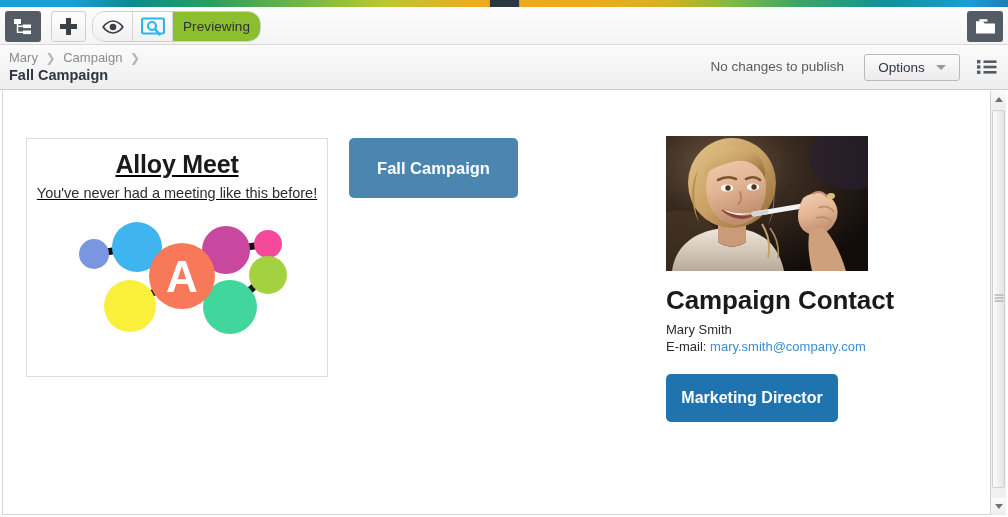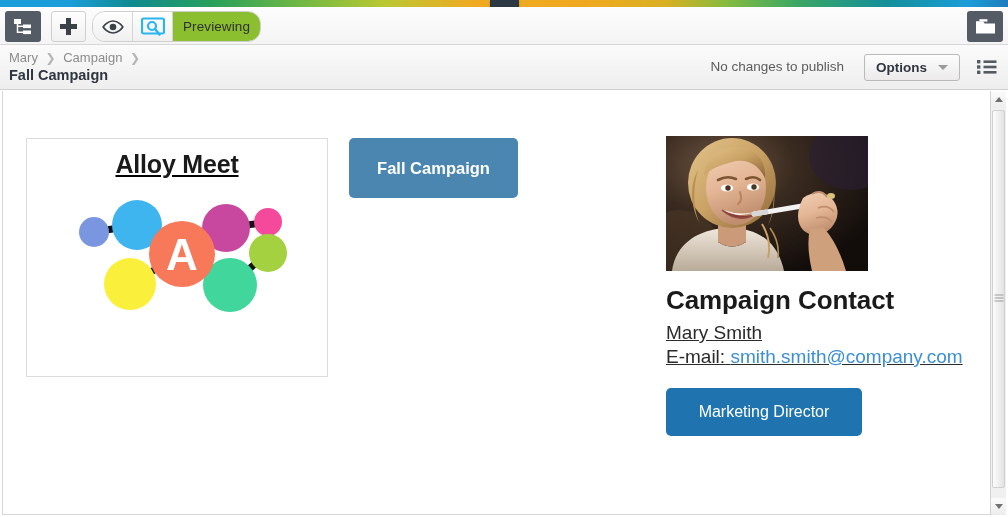--- a/index.html
+++ b/index.html
@@ -192,21 +192,21 @@
     box-sizing: border-box;
     display: flex;
     align-items: center;
     justify-content: center;
     gap: 11px;
     padding: 0 9px;
     cursor: pointer;
   }
   .options-btn .lbl {
     font-size: 13.5px;
-    font-weight: bold;
+    font-weight: normal;
     color: #2f3640;
   }
   .chev-down {
     width: 0; height: 0;
     border-left: 5px solid transparent;
     border-right: 5px solid transparent;
     border-top: 5px solid #9a9a9a;
   }
   .list-icon-btn {
     position: absolute;
@@ -292,42 +292,41 @@
   }
   .contact-heading {
     margin: 14px 0 0 0;
     font-size: 26px;
     font-weight: bold;
     color: #1a1a1a;
     letter-spacing: -0.1px;
   }
   .contact-line {
     margin: 2px 0 0 0;
-    font-size: 19px;
+    font-size: 13px;
     color: #2b2b2b;
-    text-decoration: underline;
   }
   .contact-line.first { margin-top: 6px; }
   .contact-link {
     color: #3b8fd4;
     text-decoration: none;
     cursor: pointer;
   }
   .role-btn {
     margin-top: 20px;
-    width: 196px;
+    width: 172px;
     height: 48px;
     background: #1f74b0;
     border-radius: 5px;
     display: flex;
     align-items: center;
     justify-content: center;
     color: #ffffff;
     font-size: 16px;
-    font-weight: normal;
+    font-weight: bold;
     cursor: pointer;
   }
 
   
   .scrollbar {
     position: absolute;
     right: 2px; top: 91px;
     width: 16px; height: 424px;
     background: #f0f0f0;
     border-left: 1px solid #d2d2d2;
@@ -457,20 +456,21 @@
         <rect x="6.5" y="6.7" width="13" height="2.6" fill="#555b63"></rect>
         <rect x="6.5" y="12" width="13" height="2.6" fill="#555b63"></rect>
       </svg>
     </div>
   </div>
 
   <div class="content-frame">
 
     <div class="promo-card">
       <h1 class="promo-title">Alloy Meet</h1>
+      <p class="promo-sub">You've never had a meeting like this before!</p>
 
       <div class="logo-wrap">
         <svg width="215" height="115" viewBox="0 0 215 115">
           <g stroke="#111111" stroke-width="7" stroke-linecap="butt">
             <line x1="22" y1="35" x2="65" y2="28"></line>
             <line x1="65" y1="28" x2="110" y2="57"></line>
             <line x1="58" y1="87" x2="110" y2="57"></line>
             <line x1="110" y1="57" x2="154" y2="31"></line>
             <line x1="154" y1="31" x2="196" y2="25"></line>
             <line x1="110" y1="57" x2="158" y2="88"></line>
@@ -564,21 +564,21 @@
         </svg>
       </div>
 
       <h2 class="contact-heading">Campaign Contact</h2>
 
       <p class="contact-line first">Mary Smith</p>
 
 
       <p class="contact-line">
         <span>E-mail:</span>
-        <span class="contact-link">smith.smith@company.com</span>
+        <span class="contact-link">mary.smith@company.com</span>
       </p>
 
       <div class="role-btn">Marketing Director</div>
     </div>
   </div>
 
   <div class="scrollbar">
     <div class="sb-arrow up">
       <span class="tri-up"></span>
     </div>

